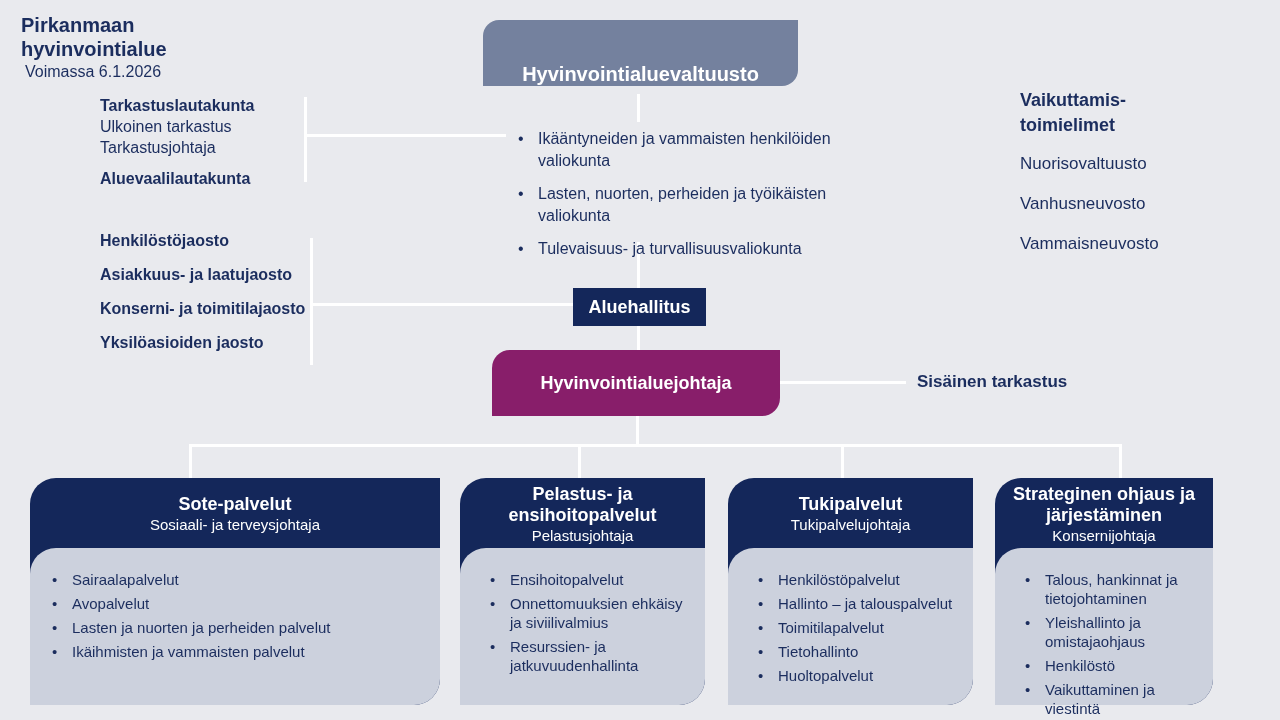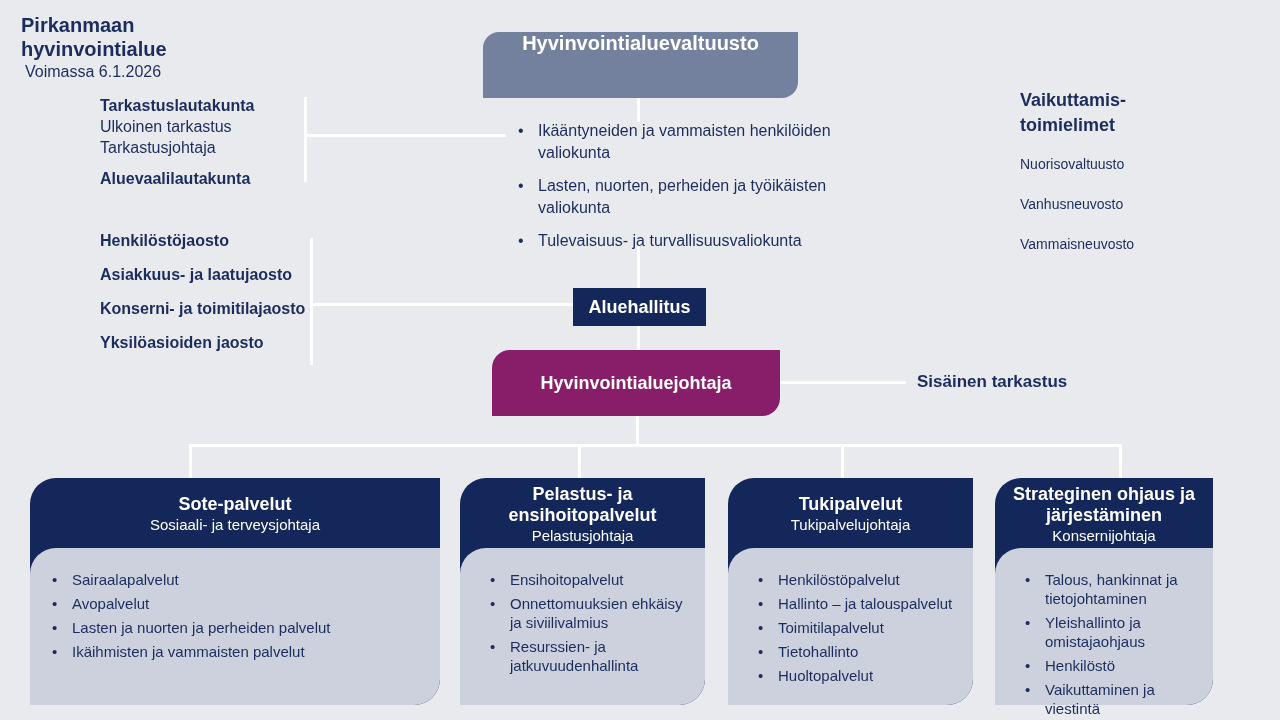--- a/index.html
+++ b/index.html
@@ -13,22 +13,22 @@
          color:var(--text); overflow:hidden;padding-left:45px;}
   .abs{position:absolute;}
   .line{position:absolute; background:var(--line);}
   .b{font-weight:bold;}
 
   
   .logo{left:21px; top:13px; font-size:20px; line-height:24px; font-weight:bold; color:var(--text);}
   .validity{left:25px; top:63px; font-size:16px;}
 
   
-  .council{left:483px; top:32px; width:315px; height:66px; background:var(--slate);
-           border-radius:16px 0 16px 0; display:flex; align-items:flex-start; justify-content:center;
+  .council{left:483px; top:20px; width:315px; height:66px; background:var(--slate);
+           border-radius:16px 0 16px 0; display:flex; align-items:flex-end; justify-content:center;
            color:#fff; font-size:20px; font-weight:bold;}
 
   
   .board{left:573px; top:288px; width:133px; height:38px; background:var(--navy);
          display:flex; align-items:center; justify-content:center; color:#fff;
          font-size:18px; font-weight:bold;}
   .director{left:492px; top:350px; width:288px; height:66px; background:var(--purple);
             border-radius:18px 0 18px 0; display:flex; align-items:center; justify-content:center;
             color:#fff; font-size:18px; font-weight:bold;}
   .internal-audit{left:917px; top:372px; font-size:17px; font-weight:bold;}
@@ -36,24 +36,24 @@
   
   .audit-group{left:100px; top:95px; font-size:16px; line-height:21px; width:215px;}
   .audit-group .gap{height:10px;}
   .divisions{left:100px; top:230px; width:215px; font-size:16px; line-height:21px; font-weight:bold;}
   .divisions li{list-style:none; margin-bottom:13px;}
 
   
   .influence{left:1020px; top:88px; width:230px;}
   .influence .title{font-size:18px; line-height:25px; font-weight:bold;}
   .influence ul{margin-top:5px;}
-  .influence li{list-style:none; font-size:14px; line-height:28px;margin-top:12px;}
+  .influence li{list-style:none; font-size:17px; line-height:28px;margin-top:12px;}
 
   
-  .committees{left:516px; top:120px; width:372px; font-size:16px; line-height:22px;}
+  .committees{left:516px; top:128px; width:372px; font-size:16px; line-height:22px;}
   .committees li, .card-body li{list-style:none; position:relative; padding-left:22px;}
   .committees li{margin-bottom:11px;}
   .committees li::before, .card-body li::before{content:"\2022"; position:absolute; left:2px;}
 
   
   .card{position:absolute; top:478px; height:227px; background:var(--navy);
         border-radius:26px 0 26px 0;}
   .card-header{height:70px; display:flex; flex-direction:column; justify-content:center;
                align-items:center; text-align:center; color:#fff; padding:2px 6px 0 6px;}
   .card-title{font-size:18px; line-height:21px; font-weight:bold;}

